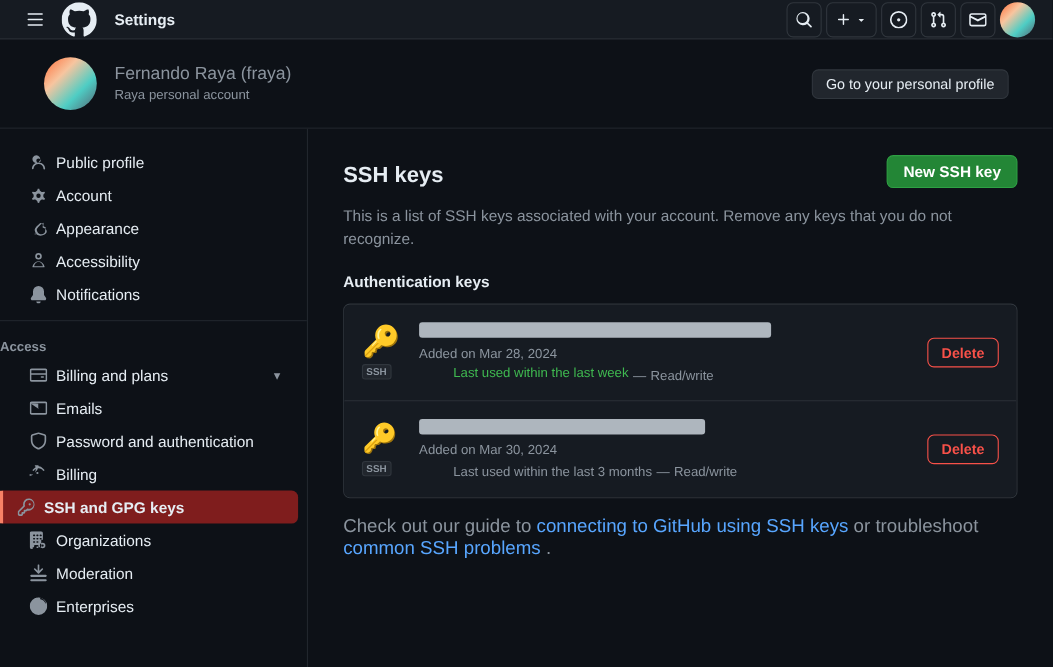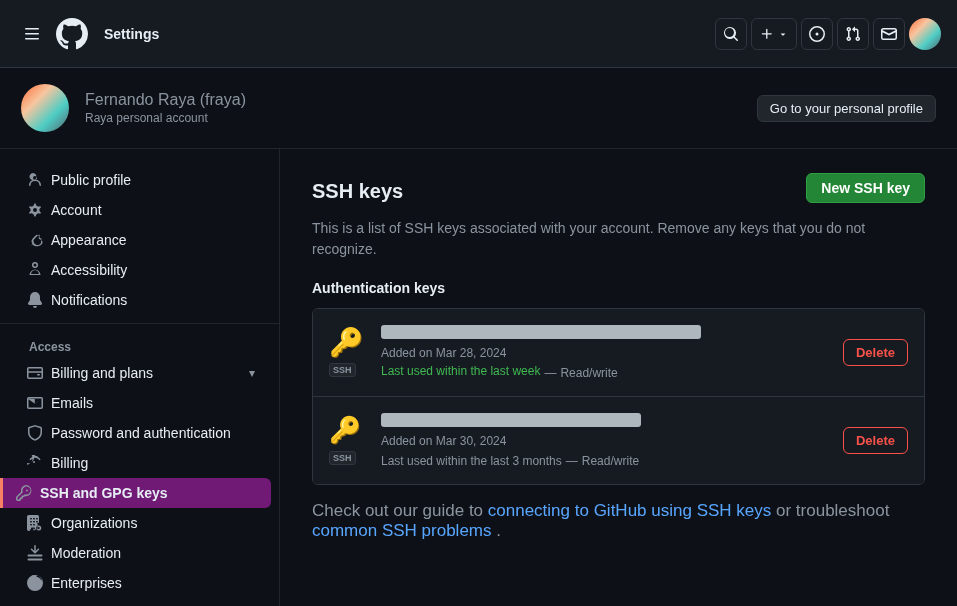--- a/index.html
+++ b/index.html
@@ -10,21 +10,21 @@
       font-size: 14px;
       min-height: 606px;
       width: 957px;
       overflow: hidden;
     }
 
     
     .topnav {
       background: #161b22;
       border-bottom: 1px solid #30363d;
-      height: 68px;
+      height: 36px;
       display: flex;
       align-items: center;
       padding: 0 16px;
       gap: 8px;
     }
     .topnav-hamburger {
       width: 32px; height: 32px;
       display: flex; align-items: center; justify-content: center;
       border-radius: 6px;
       cursor: pointer;
@@ -70,21 +70,21 @@
 
     
     .main-container {
       display: flex;
       height: calc(606px - 52px - 60px);
     }
 
     
     .user-header {
       background: #0d1117;
-      padding: 16px 21px;
+      padding: 16px 40px;
       display: flex;
       align-items: center;
       gap: 16px;
       border-bottom: 1px solid #21262d;
     }
     .user-avatar-lg {
       width: 48px; height: 48px;
       border-radius: 50%;
       background: linear-gradient(135deg, #ff6b35, #f7c59f, #4ecdc4, #556270);
       flex-shrink: 0;
@@ -123,42 +123,41 @@
       padding: 7px 16px;
       cursor: pointer;
       color: #e6edf3;
       font-size: 14px;
       border-left: 3px solid transparent;
       margin: 0 8px;
       border-radius: 6px;
       position: relative;
     }
     .sidebar-item.active {
-      background: #701a75;
+      background: #7f1d1d;
       font-weight: 600;
       border-left: 3px solid #f78166;
       border-radius: 0 6px 6px 0;
       margin-left: 0;
       padding-left: 13px;
     }
     .sidebar-icon {
       width: 16px; height: 16px;
       display: flex; align-items: center; justify-content: center;
       color: #8b949e;
       flex-shrink: 0;
       font-size: 14px;
     }
     .sidebar-section {
       padding: 8px 0 4px;
       font-size: 12px;
       font-weight: 600;
       color: #8b949e;
       text-transform: none;
       margin-top: 8px;
-      margin-left: 29px;
     }
     .sidebar-divider {
       border: none;
       border-top: 1px solid #21262d;
       margin: 8px 0;
     }
     .sidebar-chevron {
       margin-left: auto;
       color: #8b949e;
       font-size: 12px;
@@ -237,21 +236,21 @@
       border: 1px solid #30363d;
       color: #8b949e;
       font-size: 9px;
       font-weight: 700;
       padding: 1px 3px;
       border-radius: 3px;
     }
     .ssh-info { flex: 1; }
     .ssh-meta { font-size: 12px; color: #8b949e; margin-top: 4px; }
     .ssh-meta-used { color: #3fb950; font-size: 12px; }
-    .ssh-meta-line { display: flex; gap: 4px; align-items: center; margin-top: 2px; }
+    .ssh-meta-line { display: flex; gap: 4px; align-items: center; margin-top: 2px; margin-left: 31px; }
     .delete-btn {
       background: transparent;
       border: 1px solid #f85149;
       color: #f85149;
       padding: 5px 12px;
       border-radius: 6px;
       cursor: pointer;
       font-size: 13px;
       font-weight: 600;
       flex-shrink: 0;

